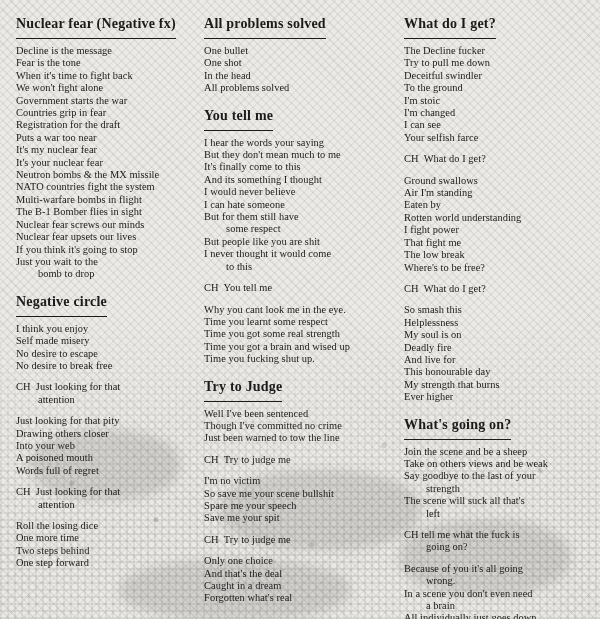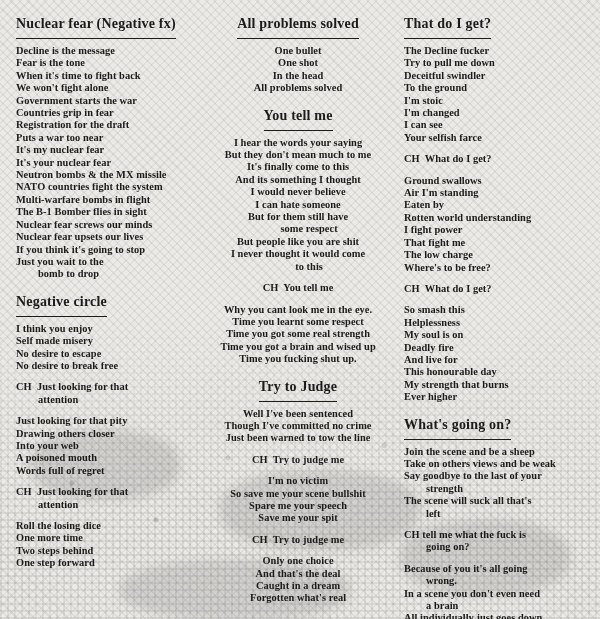--- a/index.html
+++ b/index.html
@@ -43,35 +43,35 @@
     pointer-events:none;
     background:rgba(80,80,80,0.16);
     filter:blur(5px);
     border-radius:45%;
   }
 
   .page { position:relative; z-index:3; padding:14px 12px 0 16px; box-sizing:border-box; height:100%; }
 
   .cols { display:flex; gap:12px; align-items:flex-start; }
   .col { width:178px; }
-  .col.c2 { width:190px;text-align:center; }
+  .col.c2 { width:190px; }
   .col.c3 { width:186px; }
 
   h2.song {
     font-family:"Liberation Serif", serif;
     font-size:14px;
     font-weight:bold;
     margin:0 0 6px 0;
     letter-spacing:.2px;
     border-bottom:1.3px solid #1b1b1b;
     padding-bottom:6px;
     display:inline-block;
   }
   .block { margin:0 0 11px 0; }
-  .lines { font-size:10.4px; line-height:12.4px; letter-spacing:.05px;font-weight:bold; }
+  .lines { font-size:10.4px; line-height:12.4px; letter-spacing:.05px; }
   .lines div { white-space:pre-wrap; }
   .ind { padding-left:22px; }
   .gap { height:9px; }
 </style>
 </head>
 <body>
 
 <div class="paper-texture"></div>
 <div class="grunge-bottom"></div>
 <div class="grunge-blob" style="left:30px; top:430px; width:150px; height:70px;"></div>
@@ -197,40 +197,40 @@
           <div>Caught in a dream</div>
           <div>Forgotten what's real</div>
         </div>
       </div>
 
     </div>
 
     <div class="col c3">
 
       <div class="block">
-        <h2 class="song">That do I get?</h2>
+        <h2 class="song">What do I get?</h2>
         <div class="lines">
           <div>The Decline fucker</div>
           <div>Try to pull me down</div>
           <div>Deceitful swindler</div>
           <div>To the ground</div>
           <div>I'm stoic</div>
           <div>I'm changed</div>
           <div>I can see</div>
           <div>Your selfish farce</div>
           <div class="gap"></div>
           <div>CH  What do I get?</div>
           <div class="gap"></div>
           <div>Ground swallows</div>
           <div>Air I'm standing</div>
           <div>Eaten by</div>
           <div>Rotten world understanding</div>
           <div>I fight power</div>
           <div>That fight me</div>
-          <div>The low charge</div>
+          <div>The low break</div>
           <div>Where's to be free?</div>
           <div class="gap"></div>
           <div>CH  What do I get?</div>
           <div class="gap"></div>
           <div>So smash this</div>
           <div>Helplessness</div>
           <div>My soul is on</div>
           <div>Deadly fire</div>
           <div>And live for</div>
           <div>This honourable day</div>

